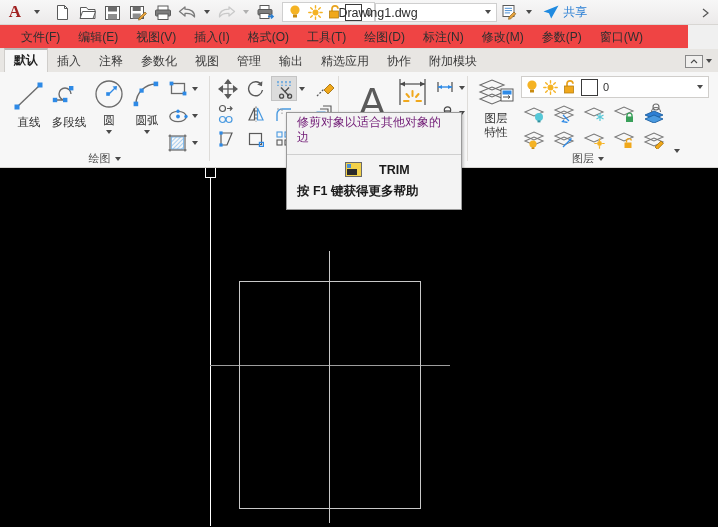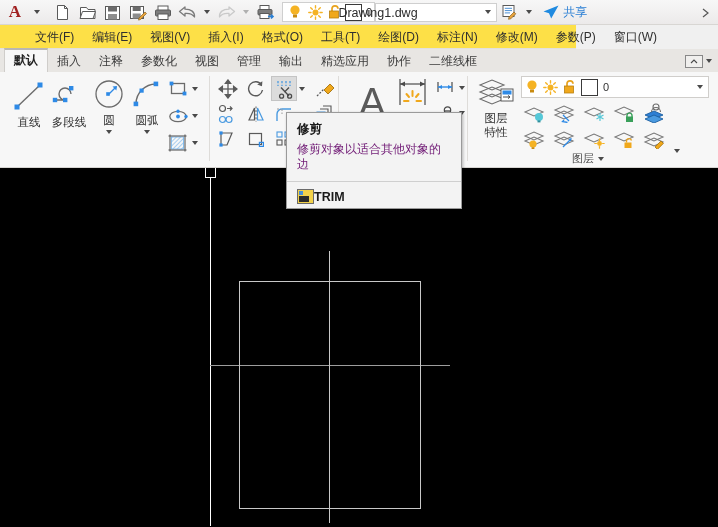--- a/index.html
+++ b/index.html
@@ -96,26 +96,26 @@
   .title-arrow {
     position: absolute;
     right: 8px; top: 0; height: 25px;
     display: flex; align-items: center;
   }
 
   
   .menubar {
     position: absolute;
     left: 0; top: 25px;
-    width: 576px; height: 24px;
-    background: #fde047;
+    width: 688px; height: 24px;
+    background: #ef4444;
     border-bottom: 1px solid #e2e0dd;
     display: flex;
     align-items: center;
-    padding-left: 26px;
+    padding-left: 12px;
     box-sizing: border-box;
   }
   .menu-item {
     font-size: 12px;
     color: #2f2f2f;
     padding: 0 9px;
     line-height: 24px;
     white-space: nowrap;
   }
 
@@ -294,23 +294,23 @@
     font-weight: bold;
   }
   .tt-body {
     font-size: 12px;
     color: #701a75;
     padding: 2px 10px 9px 10px;
     line-height: 15px;
   }
   .tt-sep { height: 1px; background: #cfcfcf; margin: 0; }
   .tt-cmd {
-    display: flex; align-items: center; gap: 0;
+    display: flex; align-items: center; gap: 17px;
     padding: 7px 0 4px 10px;
-    font-size: 12.5px; font-weight: bold; color: #1a1a1a;
+    font-size: 12.5px; font-weight: bold; color: #1a1a1a; margin-left: 48px;
   }
   .tt-help {
     padding: 2px 10px 9px 10px;
     font-size: 12.5px; color: #1a1a1a; font-weight: bold;
   }
   .tt-icon {
     width: 17px; height: 15px;
     background: #f2d14a;
     border: 1px solid #6a6a6a;
     position: relative;
@@ -482,21 +482,21 @@
   <div class="ribbon-tabs">
     <div class="rtab active first">默认</div>
     <div class="rtab">插入</div>
     <div class="rtab">注释</div>
     <div class="rtab">参数化</div>
     <div class="rtab">视图</div>
     <div class="rtab">管理</div>
     <div class="rtab">输出</div>
     <div class="rtab">精选应用</div>
     <div class="rtab">协作</div>
-    <div class="rtab">二维线框</div>
+    <div class="rtab">附加模块</div>
     <div class="panel-toggle">
       <div class="ptog-box">
         <svg width="8" height="5" viewBox="0 0 8 5">
             <path d="M1 4 L4 1 L7 4" fill="none" stroke="#4a4a4a" stroke-width="1.1"></path>
           </svg>
       </div>
       <span class="mini-caret"></span>
     </div>
   </div>
 
@@ -591,20 +591,24 @@
           <line x1="1.5" y1="3" x2="19.5" y2="3" stroke="#5a5a5a" stroke-width="1.1"></line>
           <line x1="1.5" y1="17" x2="19.5" y2="17" stroke="#5a5a5a" stroke-width="1.1"></line>
           <line x1="3" y1="1.5" x2="3" y2="18.5" stroke="#5a5a5a" stroke-width="1.1"></line>
           <line x1="18" y1="1.5" x2="18" y2="18.5" stroke="#5a5a5a" stroke-width="1.1"></line>
         </svg>
       </div>
       <div class="ddbtn" style="left:189px; top:58px;">
           <span class="mini-caret"></span>
         </div>
 
+      <div class="panel-title">
+        <span>绘图</span>
+        <span class="mini-caret"></span>
+      </div>
     </div>
     <div class="panel-div" style="left:209px;"></div>
 
     <div class="panel" style="left:211px; width:125px;">
 
       <div class="smallbtn" style="left:4px; top:4px;">
         <svg width="20" height="20" viewBox="0 0 20 20">
           <g stroke="#5a5a5a" stroke-width="1.3" fill="#5a5a5a">
             <line x1="10" y1="2.5" x2="10" y2="17.5"></line>
               <line x1="2.5" y1="10" x2="17.5" y2="10"></line>
@@ -908,22 +912,22 @@
 
     <div class="geo" style="left:239px; top:113px; width:182px; height:1px;"></div>
     <div class="geo" style="left:239px; top:113px; width:1px; height:228px;"></div>
     <div class="geo" style="left:420px; top:113px; width:1px; height:228px;"></div>
     <div class="geo" style="left:239px; top:340px; width:182px; height:1px;"></div>
 
     <div class="cursor-sq" style="left:205px; top:-1px;"></div>
   </div>
 
   <div class="tooltip">
-    <div class="tt-head">修剪</div>
     <div class="tt-body">修剪对象以适合其他对象的边</div>
     <div class="tt-sep"></div>
     <div class="tt-cmd">
       <span class="tt-icon"></span>
       <span>TRIM</span>
     </div>
+    <div class="tt-help">按 F1 键获得更多帮助</div>
   </div>
 
 </div>
 
 </body></html>

